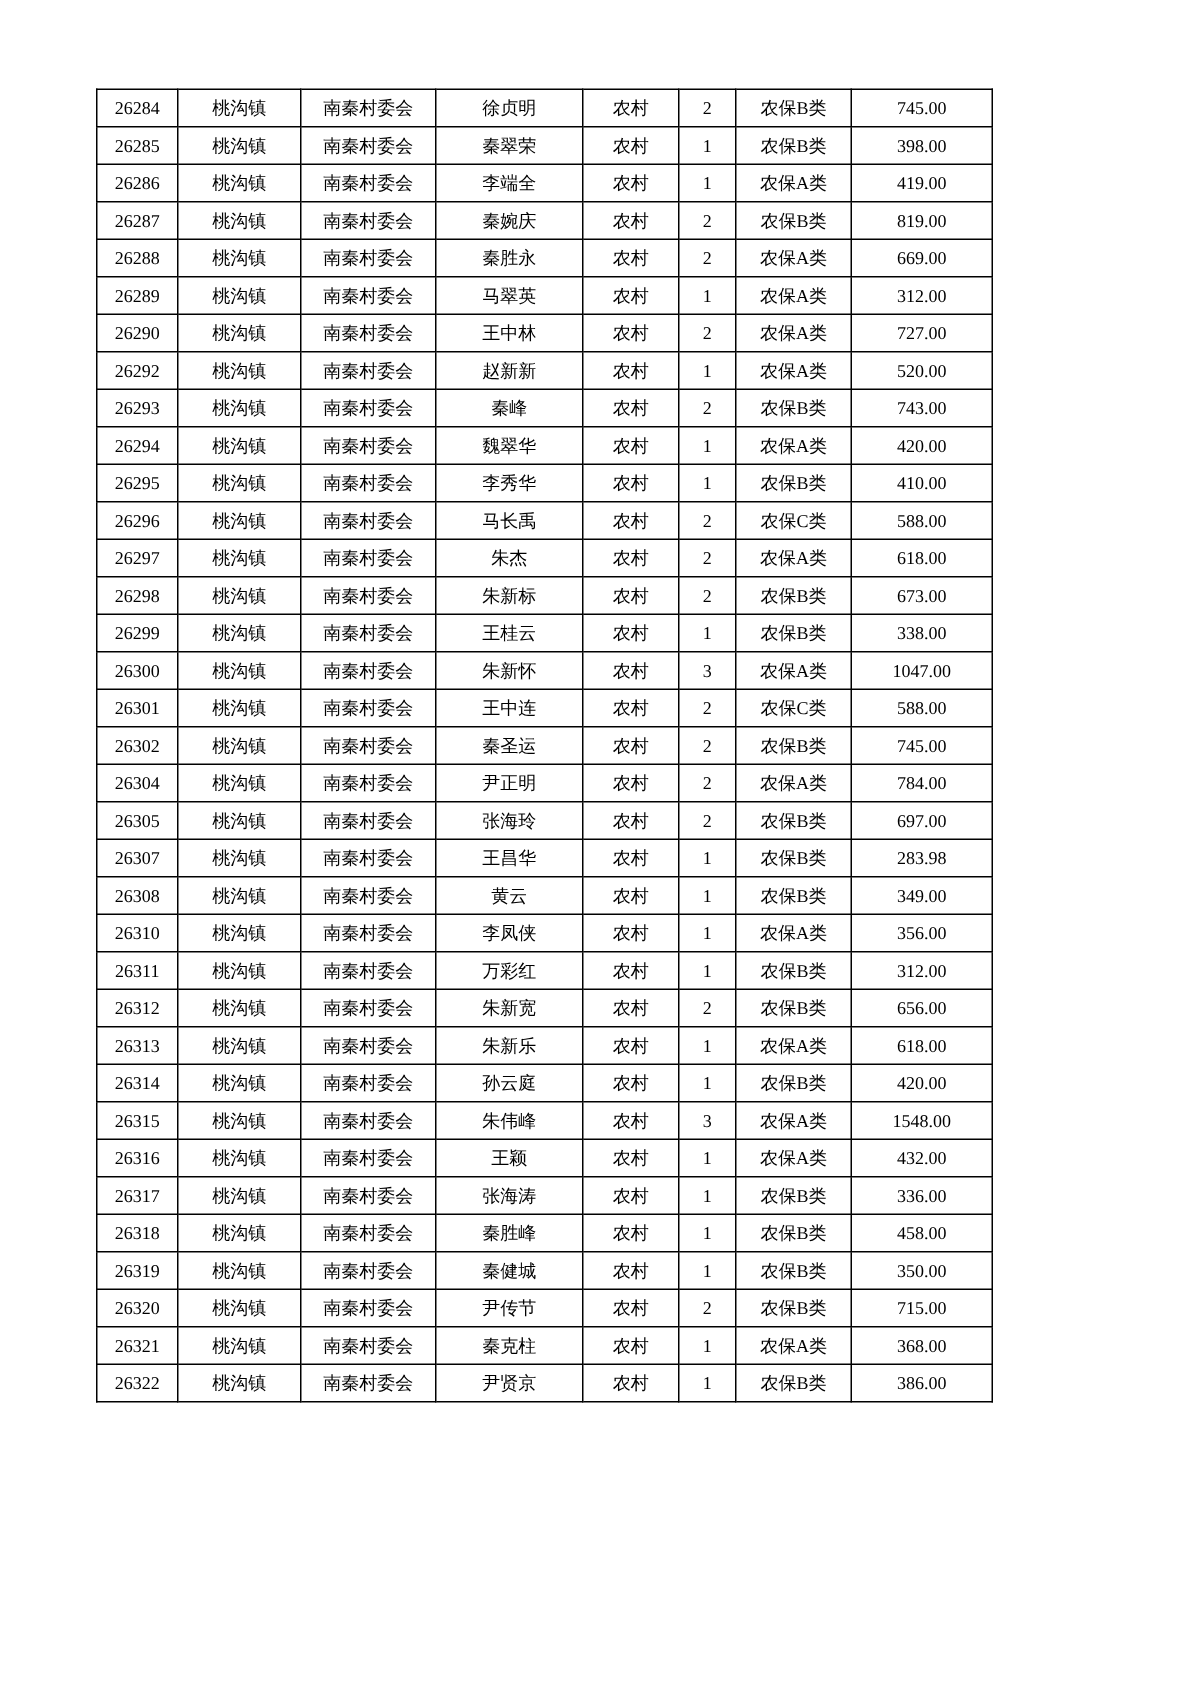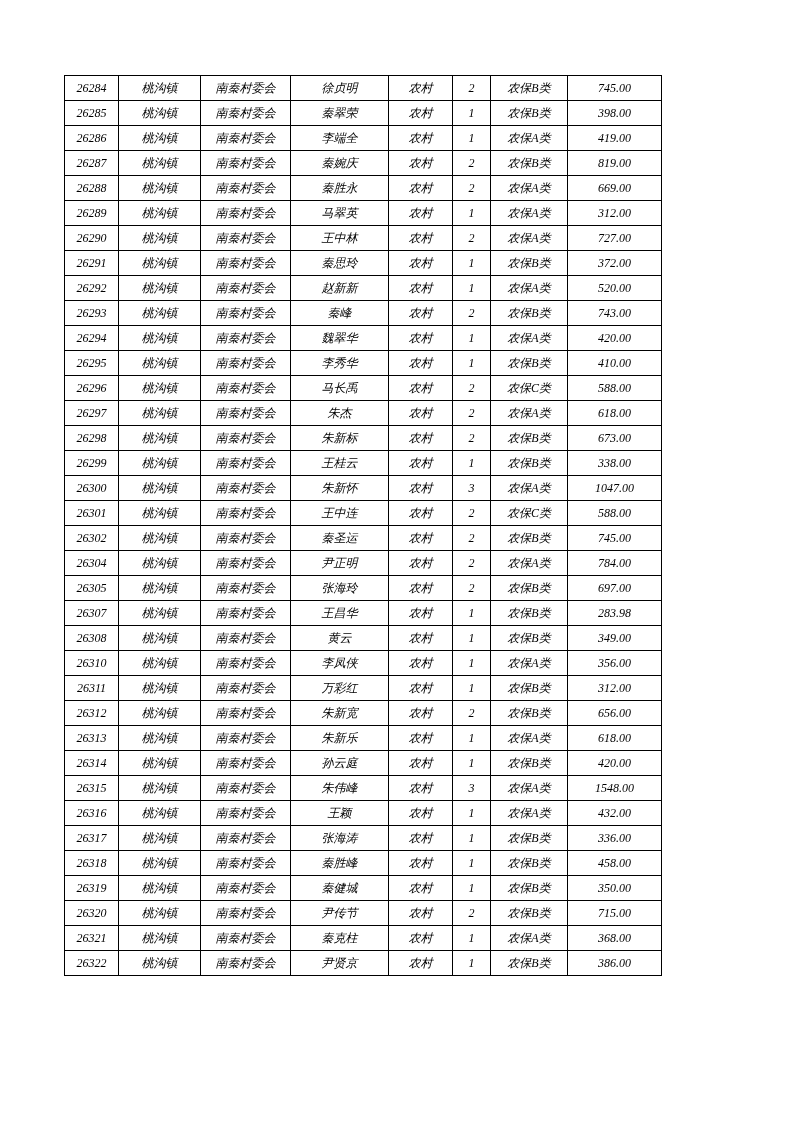--- a/index.html
+++ b/index.html
@@ -16,25 +16,24 @@
   .page {
     position: relative;
     width: 793px;
     height: 1122px;
     background: #ffffff;
     overflow: hidden;
   }
   table.grid {
     position: absolute;
     left: 64px;
-    top: 75px;
+    top: 59px;
     width: 597px;
     border-collapse: collapse;
     table-layout: fixed;
-    font-style: italic;
   }
   table.grid td {
     border: 1px solid #000000;
     height: 24px;
     font-size: 12px;
     line-height: 24px;
     text-align: center;
     vertical-align: middle;
     padding: 0 2px;
     white-space: nowrap;
@@ -130,30 +129,20 @@
           <td>26290</td>
           <td>桃沟镇</td>
           <td>南秦村委会</td>
           <td>王中林</td>
           <td>农村</td>
           <td>2</td>
           <td>农保A类</td>
           <td>727.00</td>
         </tr>
         <tr>
-          <td>26291</td>
-          <td>桃沟镇</td>
-          <td>南秦村委会</td>
-          <td>秦思玲</td>
-          <td>农村</td>
-          <td>1</td>
-          <td>农保B类</td>
-          <td>372.00</td>
-        </tr>
-        <tr>
           <td>26292</td>
           <td>桃沟镇</td>
           <td>南秦村委会</td>
           <td>赵新新</td>
           <td>农村</td>
           <td>1</td>
           <td>农保A类</td>
           <td>520.00</td>
         </tr>
         <tr>

